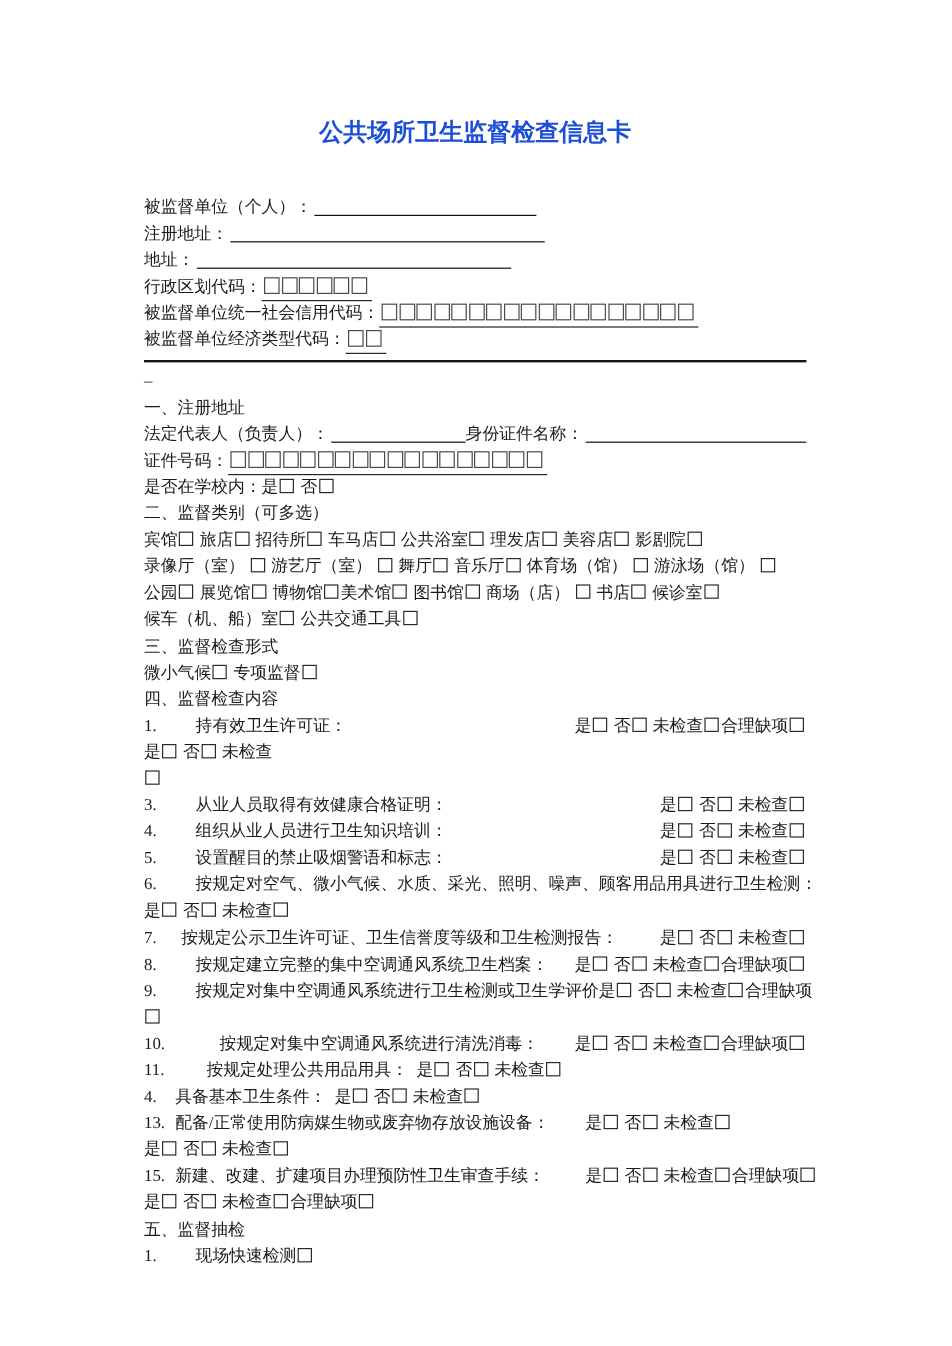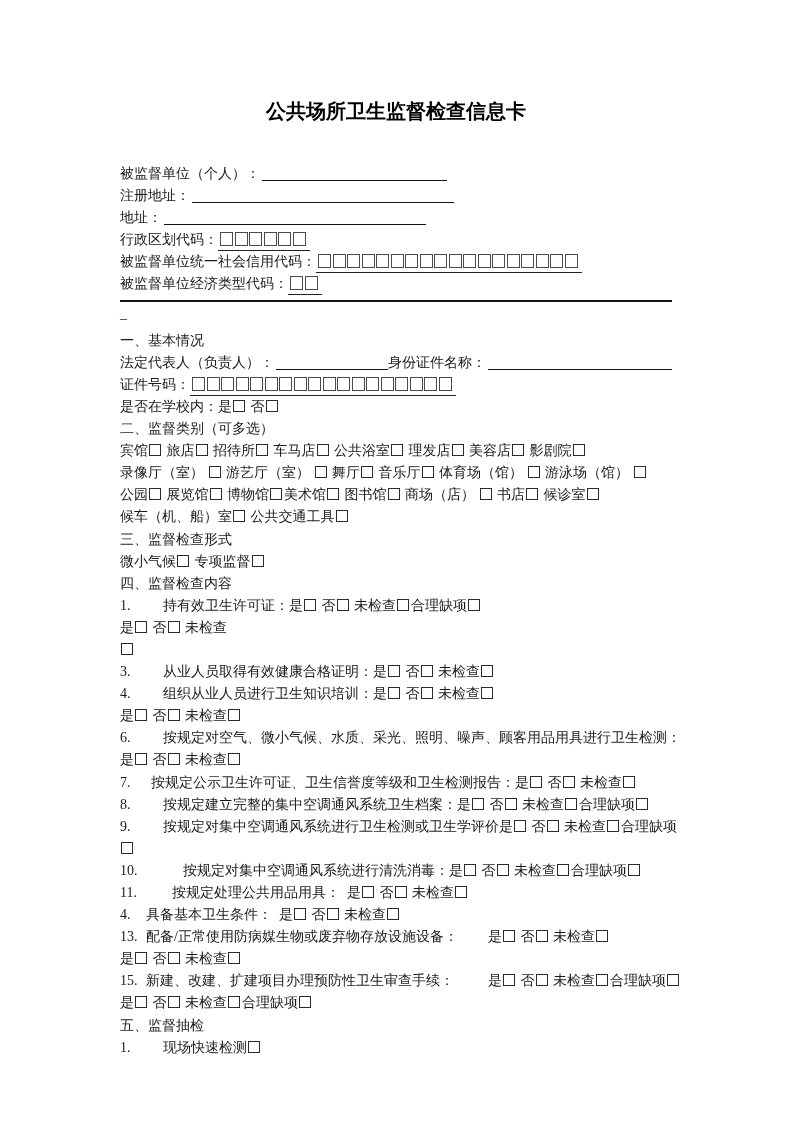--- a/index.html
+++ b/index.html
@@ -4,24 +4,24 @@
 <style>
   html,body{margin:0;padding:0;background:#ffffff;}
   body{
     width:793px;height:1122px;overflow:hidden;
     font-family:"Liberation Serif","DejaVu Serif",serif;
     font-size:14px;color:#1a1a1a;
   }
   .page{padding:98px 121px 0 120px;}
   .title{
     text-align:center;font-weight:bold;font-size:20px;line-height:27px;
-    margin-bottom:38px;color:#000000;white-space:pre;
+    margin-bottom:38px;color:#1d4ed8;white-space:pre;
   }
   .line{height:22.1px;line-height:22.1px;white-space:pre;}
-  .line.split{display:flex;justify-content:flex-start;}
+  .line.split{display:flex;justify-content:space-between;}
   .line.fixsplit{display:flex;}
   .fixsplit .left{width:368px;flex:none;overflow:visible;}
   .num{display:inline-block;white-space:pre;}
   .cb{
     display:inline-block;width:10px;height:10px;border:1px solid #2b2b2b;
     margin:0 2px 0 1px;vertical-align:-1px;background:#fff;
   }
   .codes-strip{border-bottom:1.5px solid #222;padding:0 3px 3px 2px;}
   .codes-strip .cb{width:11px;height:12px;border-color:#4a4a4a;margin:0 1.5px 0 0;vertical-align:-2px;}
   .blank{
@@ -37,38 +37,38 @@
   <div class="title">公共场所卫生监督检查信息卡</div>
   <div id="doc-body">
       <div class="line field"><span class="txt">被监督单位（个人）：</span><span class="blank" style="width: 185px;"></span></div>
       <div class="line field"><span class="txt">注册地址：</span><span class="blank" style="width: 262px;"></span></div>
       <div class="line field"><span class="txt">地址：</span><span class="blank" style="width: 262px;"></span></div>
       <div class="line codes"><span class="txt">行政区划代码：</span><span class="codes-strip"><span class="cb"></span><span class="cb"></span><span class="cb"></span><span class="cb"></span><span class="cb"></span><span class="cb"></span></span></div>
       <div class="line codes"><span class="txt">被监督单位统一社会信用代码：</span><span class="codes-strip"><span class="cb"></span><span class="cb"></span><span class="cb"></span><span class="cb"></span><span class="cb"></span><span class="cb"></span><span class="cb"></span><span class="cb"></span><span class="cb"></span><span class="cb"></span><span class="cb"></span><span class="cb"></span><span class="cb"></span><span class="cb"></span><span class="cb"></span><span class="cb"></span><span class="cb"></span><span class="cb"></span></span></div>
       <div class="line codes"><span class="txt">被监督单位经济类型代码：</span><span class="codes-strip"><span class="cb"></span><span class="cb"></span></span></div>
       <div class="rule"></div>
       <div class="line text"><span class="txt">–</span></div>
-      <div class="line text"><span class="txt">一、基本情况</span></div>
+      <div class="line text"><span class="txt">一、注册地址</span></div>
       <div class="line mixed"><span class="txt">法定代表人（负责人）：</span><span class="blank" style="width: 112px;"></span><span class="txt">身份证件名称：</span><span class="blank" style="width: 184px;"></span></div>
       <div class="line codes"><span class="txt">证件号码：</span><span class="codes-strip"><span class="cb"></span><span class="cb"></span><span class="cb"></span><span class="cb"></span><span class="cb"></span><span class="cb"></span><span class="cb"></span><span class="cb"></span><span class="cb"></span><span class="cb"></span><span class="cb"></span><span class="cb"></span><span class="cb"></span><span class="cb"></span><span class="cb"></span><span class="cb"></span><span class="cb"></span><span class="cb"></span></span></div>
       <div class="line text"><span class="txt">是否在学校内：是</span><span class="cb"></span><span class="txt"> 否</span><span class="cb"></span></div>
       <div class="line text"><span class="txt">二、监督类别（可多选）</span></div>
       <div class="line text"><span class="txt">宾馆</span><span class="cb"></span><span class="txt"> 旅店</span><span class="cb"></span><span class="txt"> 招待所</span><span class="cb"></span><span class="txt"> 车马店</span><span class="cb"></span><span class="txt"> 公共浴室</span><span class="cb"></span><span class="txt"> 理发店</span><span class="cb"></span><span class="txt"> 美容店</span><span class="cb"></span><span class="txt"> 影剧院</span><span class="cb"></span></div>
       <div class="line text"><span class="txt">录像厅（室） </span><span class="cb"></span><span class="txt"> 游艺厅（室） </span><span class="cb"></span><span class="txt"> 舞厅</span><span class="cb"></span><span class="txt"> 音乐厅</span><span class="cb"></span><span class="txt"> 体育场（馆） </span><span class="cb"></span><span class="txt"> 游泳场（馆） </span><span class="cb"></span></div>
       <div class="line text"><span class="txt">公园</span><span class="cb"></span><span class="txt"> 展览馆</span><span class="cb"></span><span class="txt"> 博物馆</span><span class="cb"></span><span class="txt">美术馆</span><span class="cb"></span><span class="txt"> 图书馆</span><span class="cb"></span><span class="txt"> 商场（店） </span><span class="cb"></span><span class="txt"> 书店</span><span class="cb"></span><span class="txt"> 候诊室</span><span class="cb"></span></div>
       <div class="line text"><span class="txt">候车（机、船）室</span><span class="cb"></span><span class="txt"> 公共交通工具</span><span class="cb"></span></div>
       <div class="line text"><span class="txt">三、监督检查形式</span></div>
       <div class="line text"><span class="txt">微小气候</span><span class="cb"></span><span class="txt"> 专项监督</span><span class="cb"></span></div>
       <div class="line text"><span class="txt">四、监督检查内容</span></div>
       <div class="line split"><span class="left"><span class="num" style="width: 43px;">1.</span><span class="txt">持有效卫生许可证：</span></span><span class="right"><span class="txt">是</span><span class="cb"></span><span class="txt"> 否</span><span class="cb"></span><span class="txt"> 未检查</span><span class="cb"></span><span class="txt">合理缺项</span><span class="cb"></span></span></div>
       <div class="line split"><span class="right"><span class="txt">是</span><span class="cb"></span><span class="txt"> 否</span><span class="cb"></span><span class="txt"> 未检查</span></span></div>
       <div class="line text"><span class="cb"></span></div>
       <div class="line split"><span class="left"><span class="num" style="width: 43px;">3.</span><span class="txt">从业人员取得有效健康合格证明：</span></span><span class="right"><span class="txt">是</span><span class="cb"></span><span class="txt"> 否</span><span class="cb"></span><span class="txt"> 未检查</span><span class="cb"></span></span></div>
       <div class="line split"><span class="left"><span class="num" style="width: 43px;">4.</span><span class="txt">组织从业人员进行卫生知识培训：</span></span><span class="right"><span class="txt">是</span><span class="cb"></span><span class="txt"> 否</span><span class="cb"></span><span class="txt"> 未检查</span><span class="cb"></span></span></div>
-      <div class="line split"><span class="right"><span class="txt">是</span><span class="cb"></span><span class="txt"> 否</span><span class="cb"></span><span class="txt"> 未检查</span><span class="cb"></span></span></div>
+      <div class="line split"><span class="left"><span class="num" style="width: 43px;">5.</span><span class="txt">设置醒目的禁止吸烟警语和标志：</span></span><span class="right"><span class="txt">是</span><span class="cb"></span><span class="txt"> 否</span><span class="cb"></span><span class="txt"> 未检查</span><span class="cb"></span></span></div>
       <div class="line text"><span class="num" style="width: 43px;">6.</span><span class="txt">按规定对空气、微小气候、水质、采光、照明、噪声、顾客用品用具进行卫生检测：</span></div>
       <div class="line text"><span class="txt">是</span><span class="cb"></span><span class="txt"> 否</span><span class="cb"></span><span class="txt"> 未检查</span><span class="cb"></span></div>
       <div class="line split"><span class="left"><span class="num" style="width: 31px;">7.</span><span class="txt">按规定公示卫生许可证、卫生信誉度等级和卫生检测报告：</span></span><span class="right"><span class="txt">是</span><span class="cb"></span><span class="txt"> 否</span><span class="cb"></span><span class="txt"> 未检查</span><span class="cb"></span></span></div>
       <div class="line split"><span class="left"><span class="num" style="width: 43px;">8.</span><span class="txt">按规定建立完整的集中空调通风系统卫生档案：</span></span><span class="right"><span class="txt">是</span><span class="cb"></span><span class="txt"> 否</span><span class="cb"></span><span class="txt"> 未检查</span><span class="cb"></span><span class="txt">合理缺项</span><span class="cb"></span></span></div>
       <div class="line text"><span class="num" style="width: 43px;">9.</span><span class="txt">按规定对集中空调通风系统进行卫生检测或卫生学评价是</span><span class="cb"></span><span class="txt"> 否</span><span class="cb"></span><span class="txt"> 未检查</span><span class="cb"></span><span class="txt">合理缺项</span></div>
       <div class="line text"><span class="cb"></span></div>
       <div class="line split"><span class="left"><span class="num" style="width: 63px;">10.</span><span class="txt">按规定对集中空调通风系统进行清洗消毒：</span></span><span class="right"><span class="txt">是</span><span class="cb"></span><span class="txt"> 否</span><span class="cb"></span><span class="txt"> 未检查</span><span class="cb"></span><span class="txt">合理缺项</span><span class="cb"></span></span></div>
       <div class="line text"><span class="num" style="width: 52px;">11.</span><span class="txt">按规定处理公共用品用具：  是</span><span class="cb"></span><span class="txt"> 否</span><span class="cb"></span><span class="txt"> 未检查</span><span class="cb"></span></div>
       <div class="line text"><span class="num" style="width: 26px;">4.</span><span class="txt">具备基本卫生条件：  是</span><span class="cb"></span><span class="txt"> 否</span><span class="cb"></span><span class="txt"> 未检查</span><span class="cb"></span></div>
       <div class="line fixsplit"><span class="left"><span class="num" style="width: 26px;">13.</span><span class="txt">配备/正常使用防病媒生物或废弃物存放设施设备：</span></span><span class="right"><span class="txt">是</span><span class="cb"></span><span class="txt"> 否</span><span class="cb"></span><span class="txt"> 未检查</span><span class="cb"></span></span></div>

